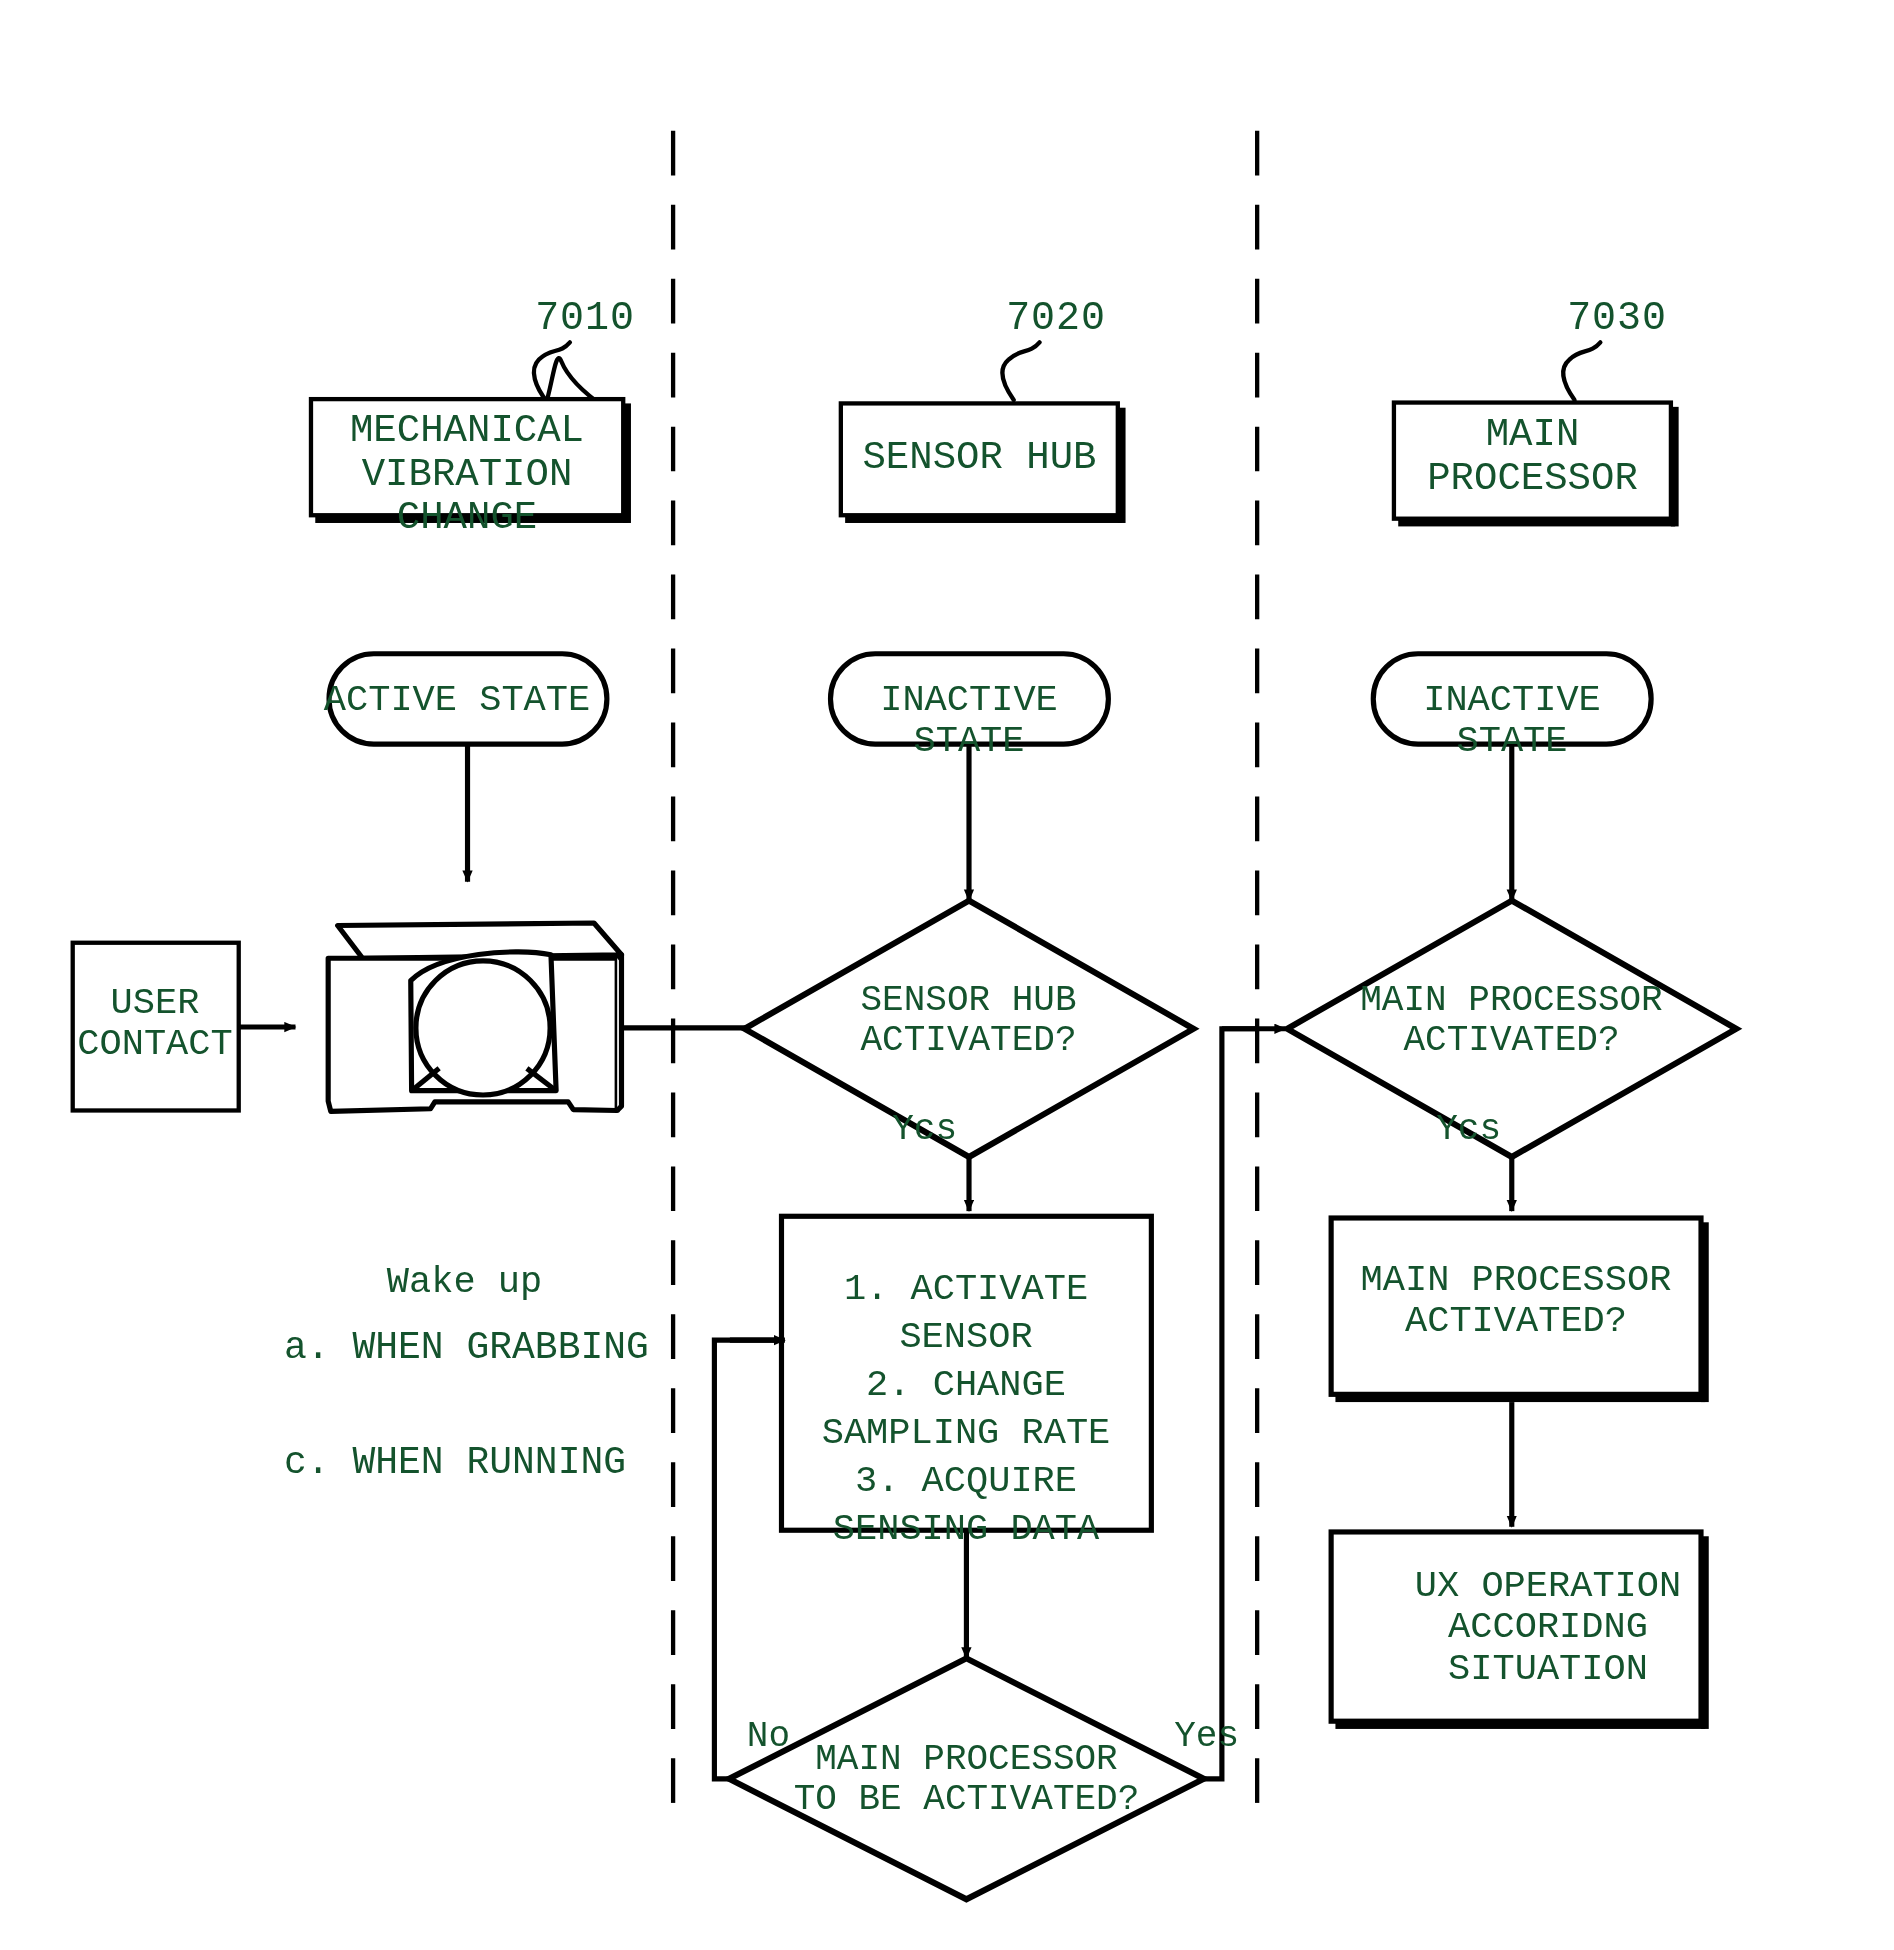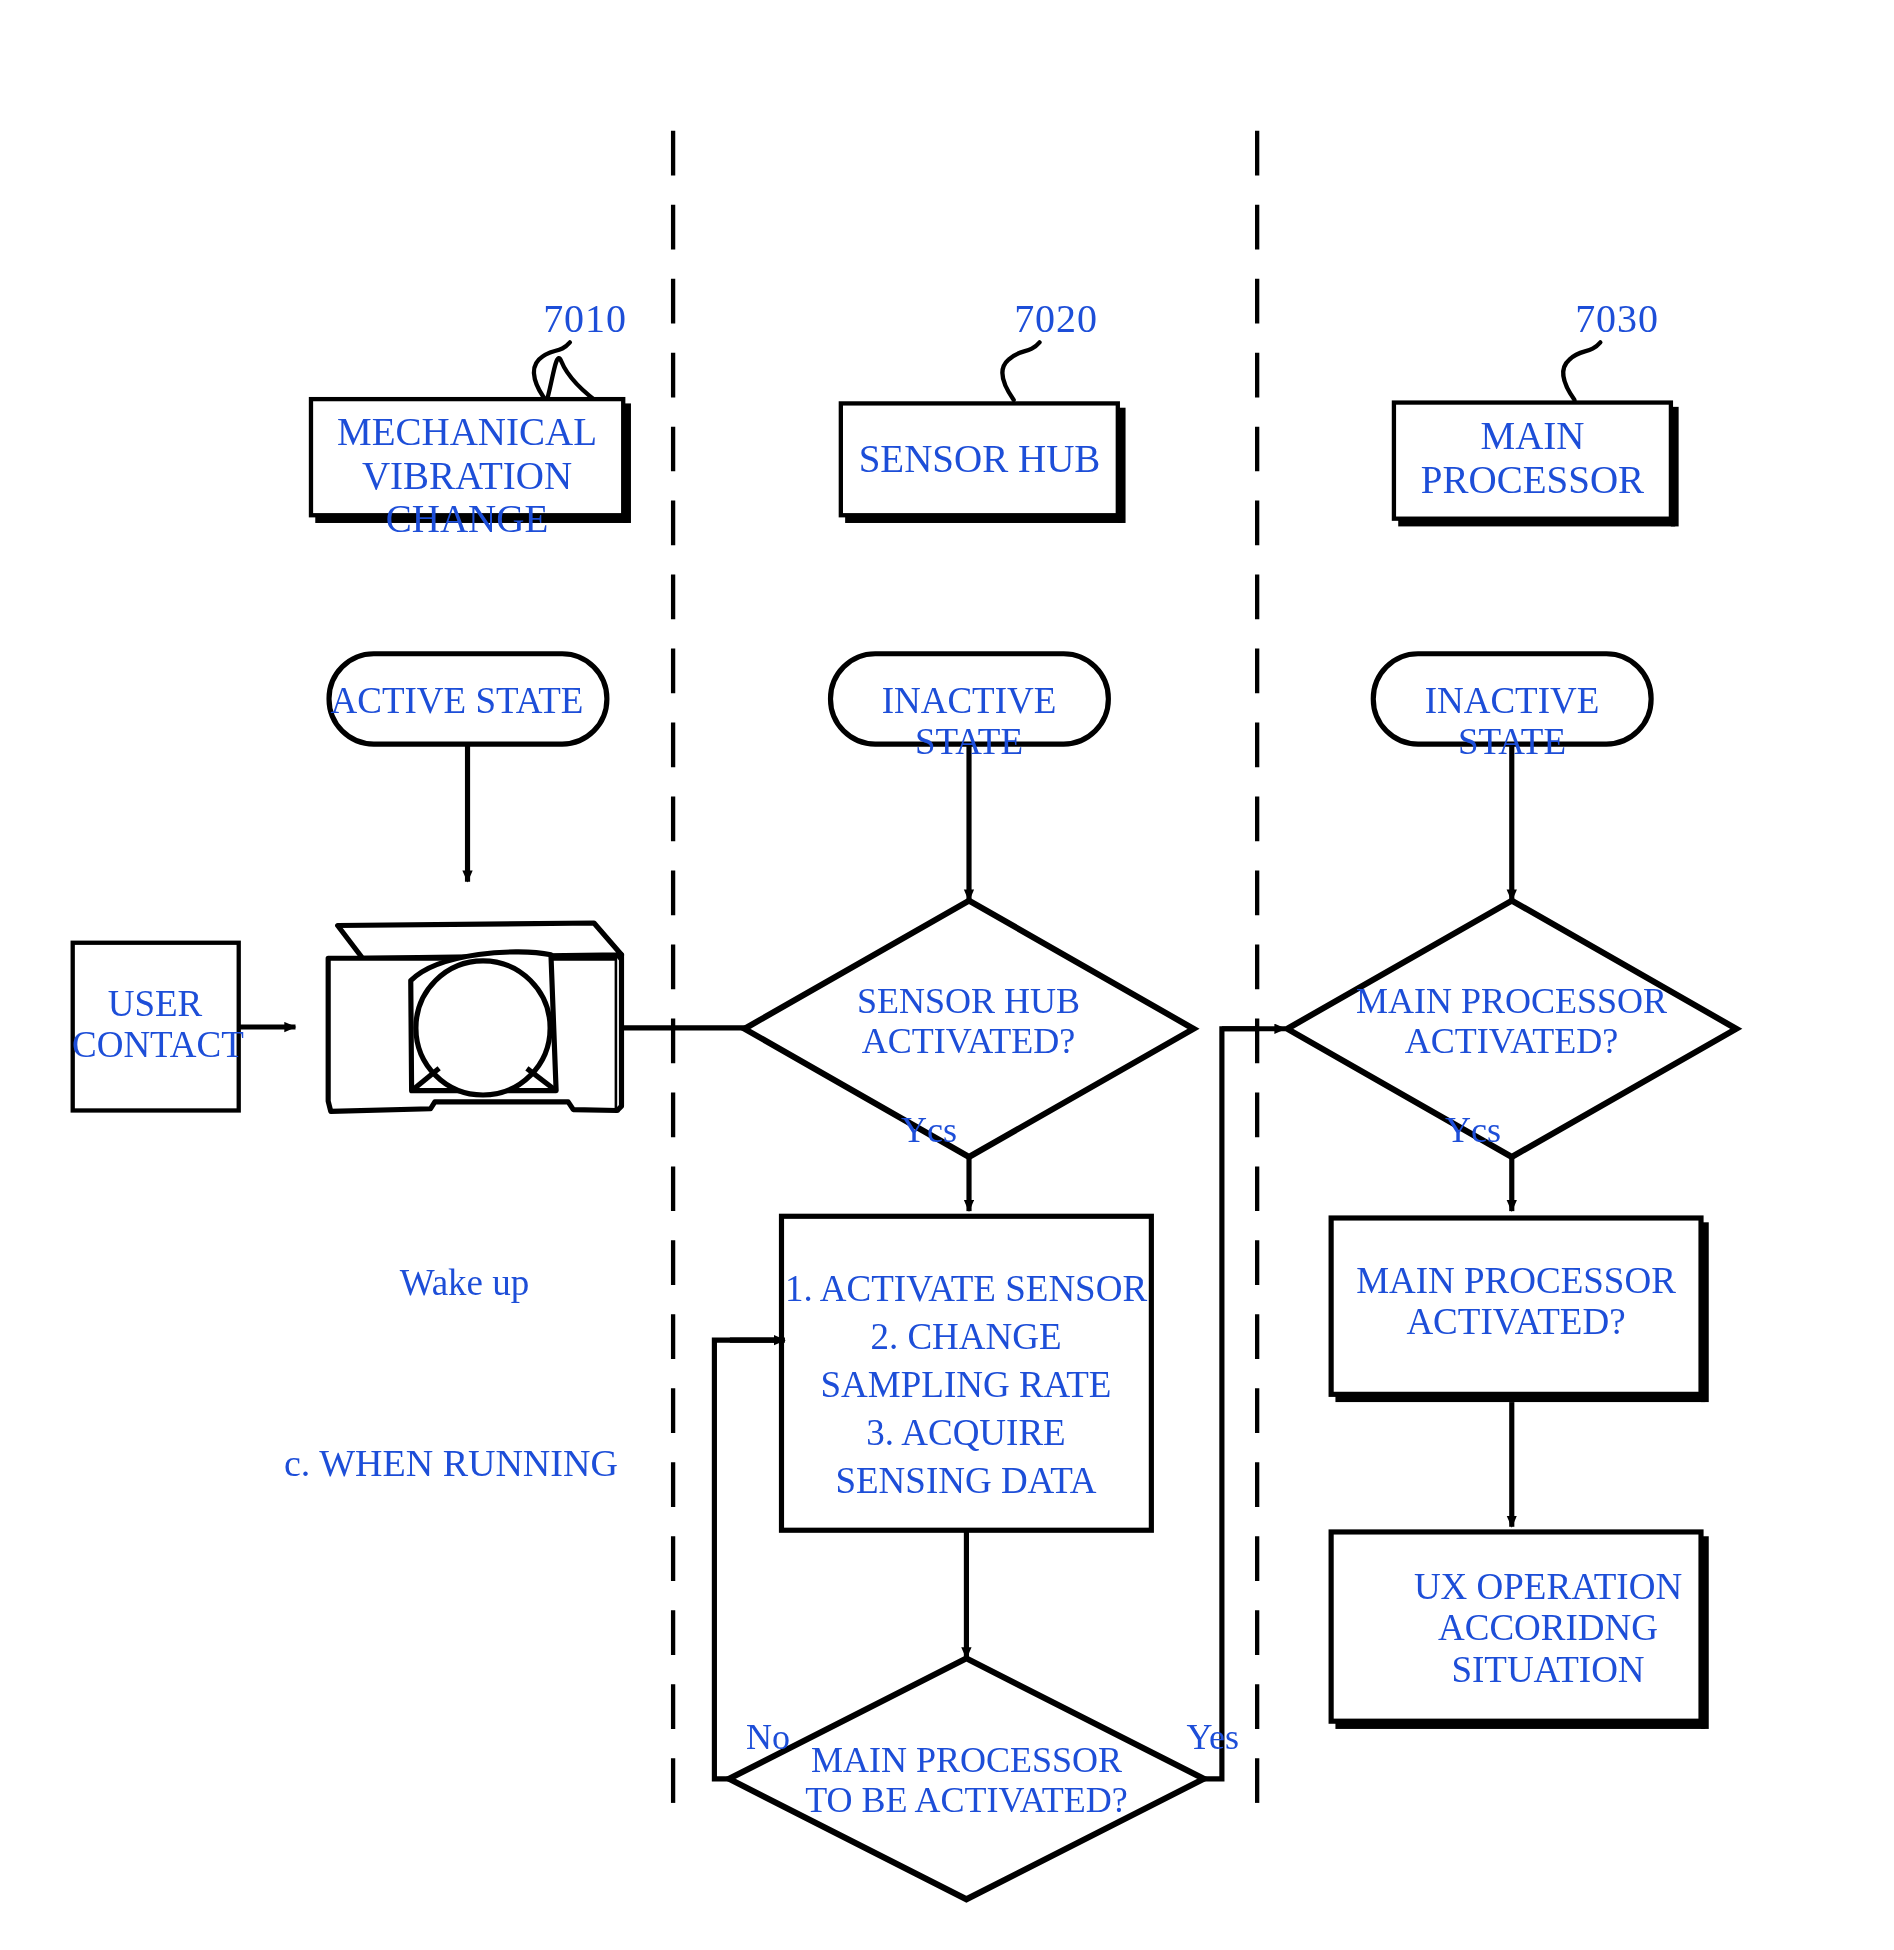--- a/index.html
+++ b/index.html
@@ -21,22 +21,22 @@
     left: 0;
     top: 0;
     width: 1895px;
     height: 1950px;
   }
   .txt {
     position: absolute;
     text-align: center;
     line-height: 1.12;
     white-space: pre-line;
-    color: #1d4ed8;
-    font-family: Liberation Serif, serif;
+    color: #14532d;
+    font-family: Liberation Mono, monospace;
   }
   .ref-num {
     font-size: 40px;
     letter-spacing: 0.9px;
   }
   .hdr-label {
     font-size: 39px;
   }
   .state-label {
     font-size: 37px;
@@ -205,20 +205,21 @@
 PROCESSOR</div>
 
   <div class="txt state-label" style="left:318px; top:680px; width:278px;">ACTIVE STATE</div>
   <div class="txt state-label" style="left:830px; top:680px; width:278px;">INACTIVE STATE</div>
   <div class="txt state-label" style="left:1373px; top:680px; width:278px;">INACTIVE STATE</div>
 
   <div class="txt small-box-label" style="left:72px; top:983px; width:166px;">USER
 CONTACT</div>
 
   <div class="txt wake-title" style="left:284px; top:1262px; width:361px;">Wake up</div>
+  <div class="txt wake-item" style="left:284px; top:1327px; width:379px;">a. WHEN GRABBING</div>
   <div class="txt wake-item" style="left:284px; top:1442px; width:379px;">c. WHEN RUNNING</div>
 
   <div class="txt diamond-label" style="left:788px; top:981px; width:361px;">SENSOR HUB
 ACTIVATED?</div>
   <div class="txt branch-label" style="left:871px; top:1110px; width:86px;">Ycs</div>
   <div class="txt proc-label" style="left:781px; top:1232px; width:370px;">1. ACTIVATE SENSOR
 2. CHANGE
 SAMPLING RATE
 3. ACQUIRE
 SENSING DATA</div>

